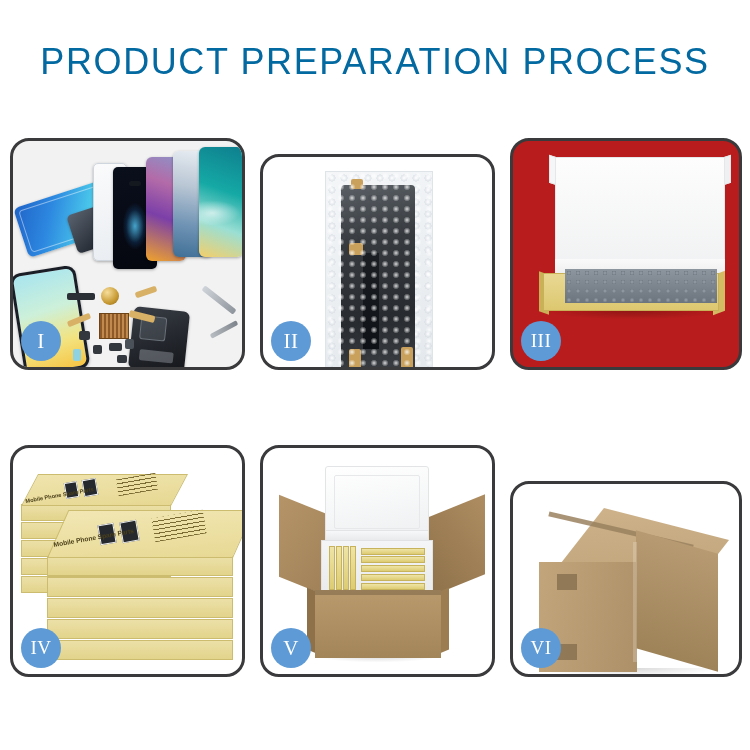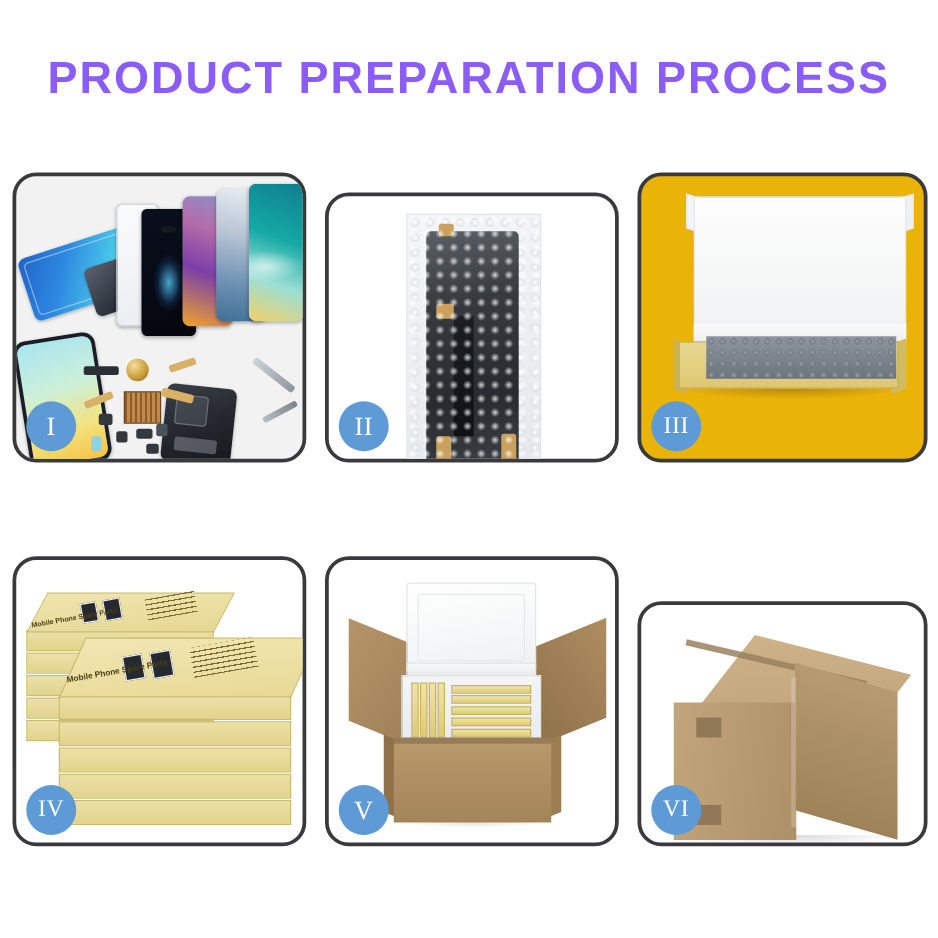--- a/index.html
+++ b/index.html
@@ -23,23 +23,23 @@
   
   .header {
     position: absolute;
     left: 0;
     top: 40px;
     width: 750px;
     text-align: center;
   }
   .title {
     font-size: 36px;
-    font-weight: 700;
+    font-weight: 400;
     letter-spacing: 1.6px;
-    color: #8b5cf6;
+    color: #0369a1;
     line-height: 44px;
     white-space: nowrap;
   }
   .subtitle {
     margin-top: 6px;
     font-size: 15.5px;
     font-weight: 400;
     letter-spacing: 0.25px;
     color: #1d1d1d;
     line-height: 20px;
@@ -277,21 +277,21 @@
     position: absolute;
     left: 62px; top: 14px; width: 108px; height: 208px;
     background:
       radial-gradient(circle 4.5px at 5px 5px, rgba(255,255,255,0.80), rgba(255,255,255,0.08) 74%, rgba(255,255,255,0) 76%);
     background-size: 11px 11px;
     z-index: 8;
     pointer-events: none;
   }
 
   
-  .p3 { background: #eab308; }
+  .p3 { background: #b91c1c; }
   .p3 .lid {
     position: absolute;
     left: 42px; top: 16px; width: 170px; height: 116px;
     background: linear-gradient(180deg,#fdfdfd,#f0f1f2);
     border: 1px solid #e6e7e9;
   }
   .p3 .lid-flapL {
     position: absolute; left: 36px; top: 16px; width: 14px; height: 28px;
     background: #f5f6f7; border:1px solid #e6e7e9;
     transform: skewY(18deg);

